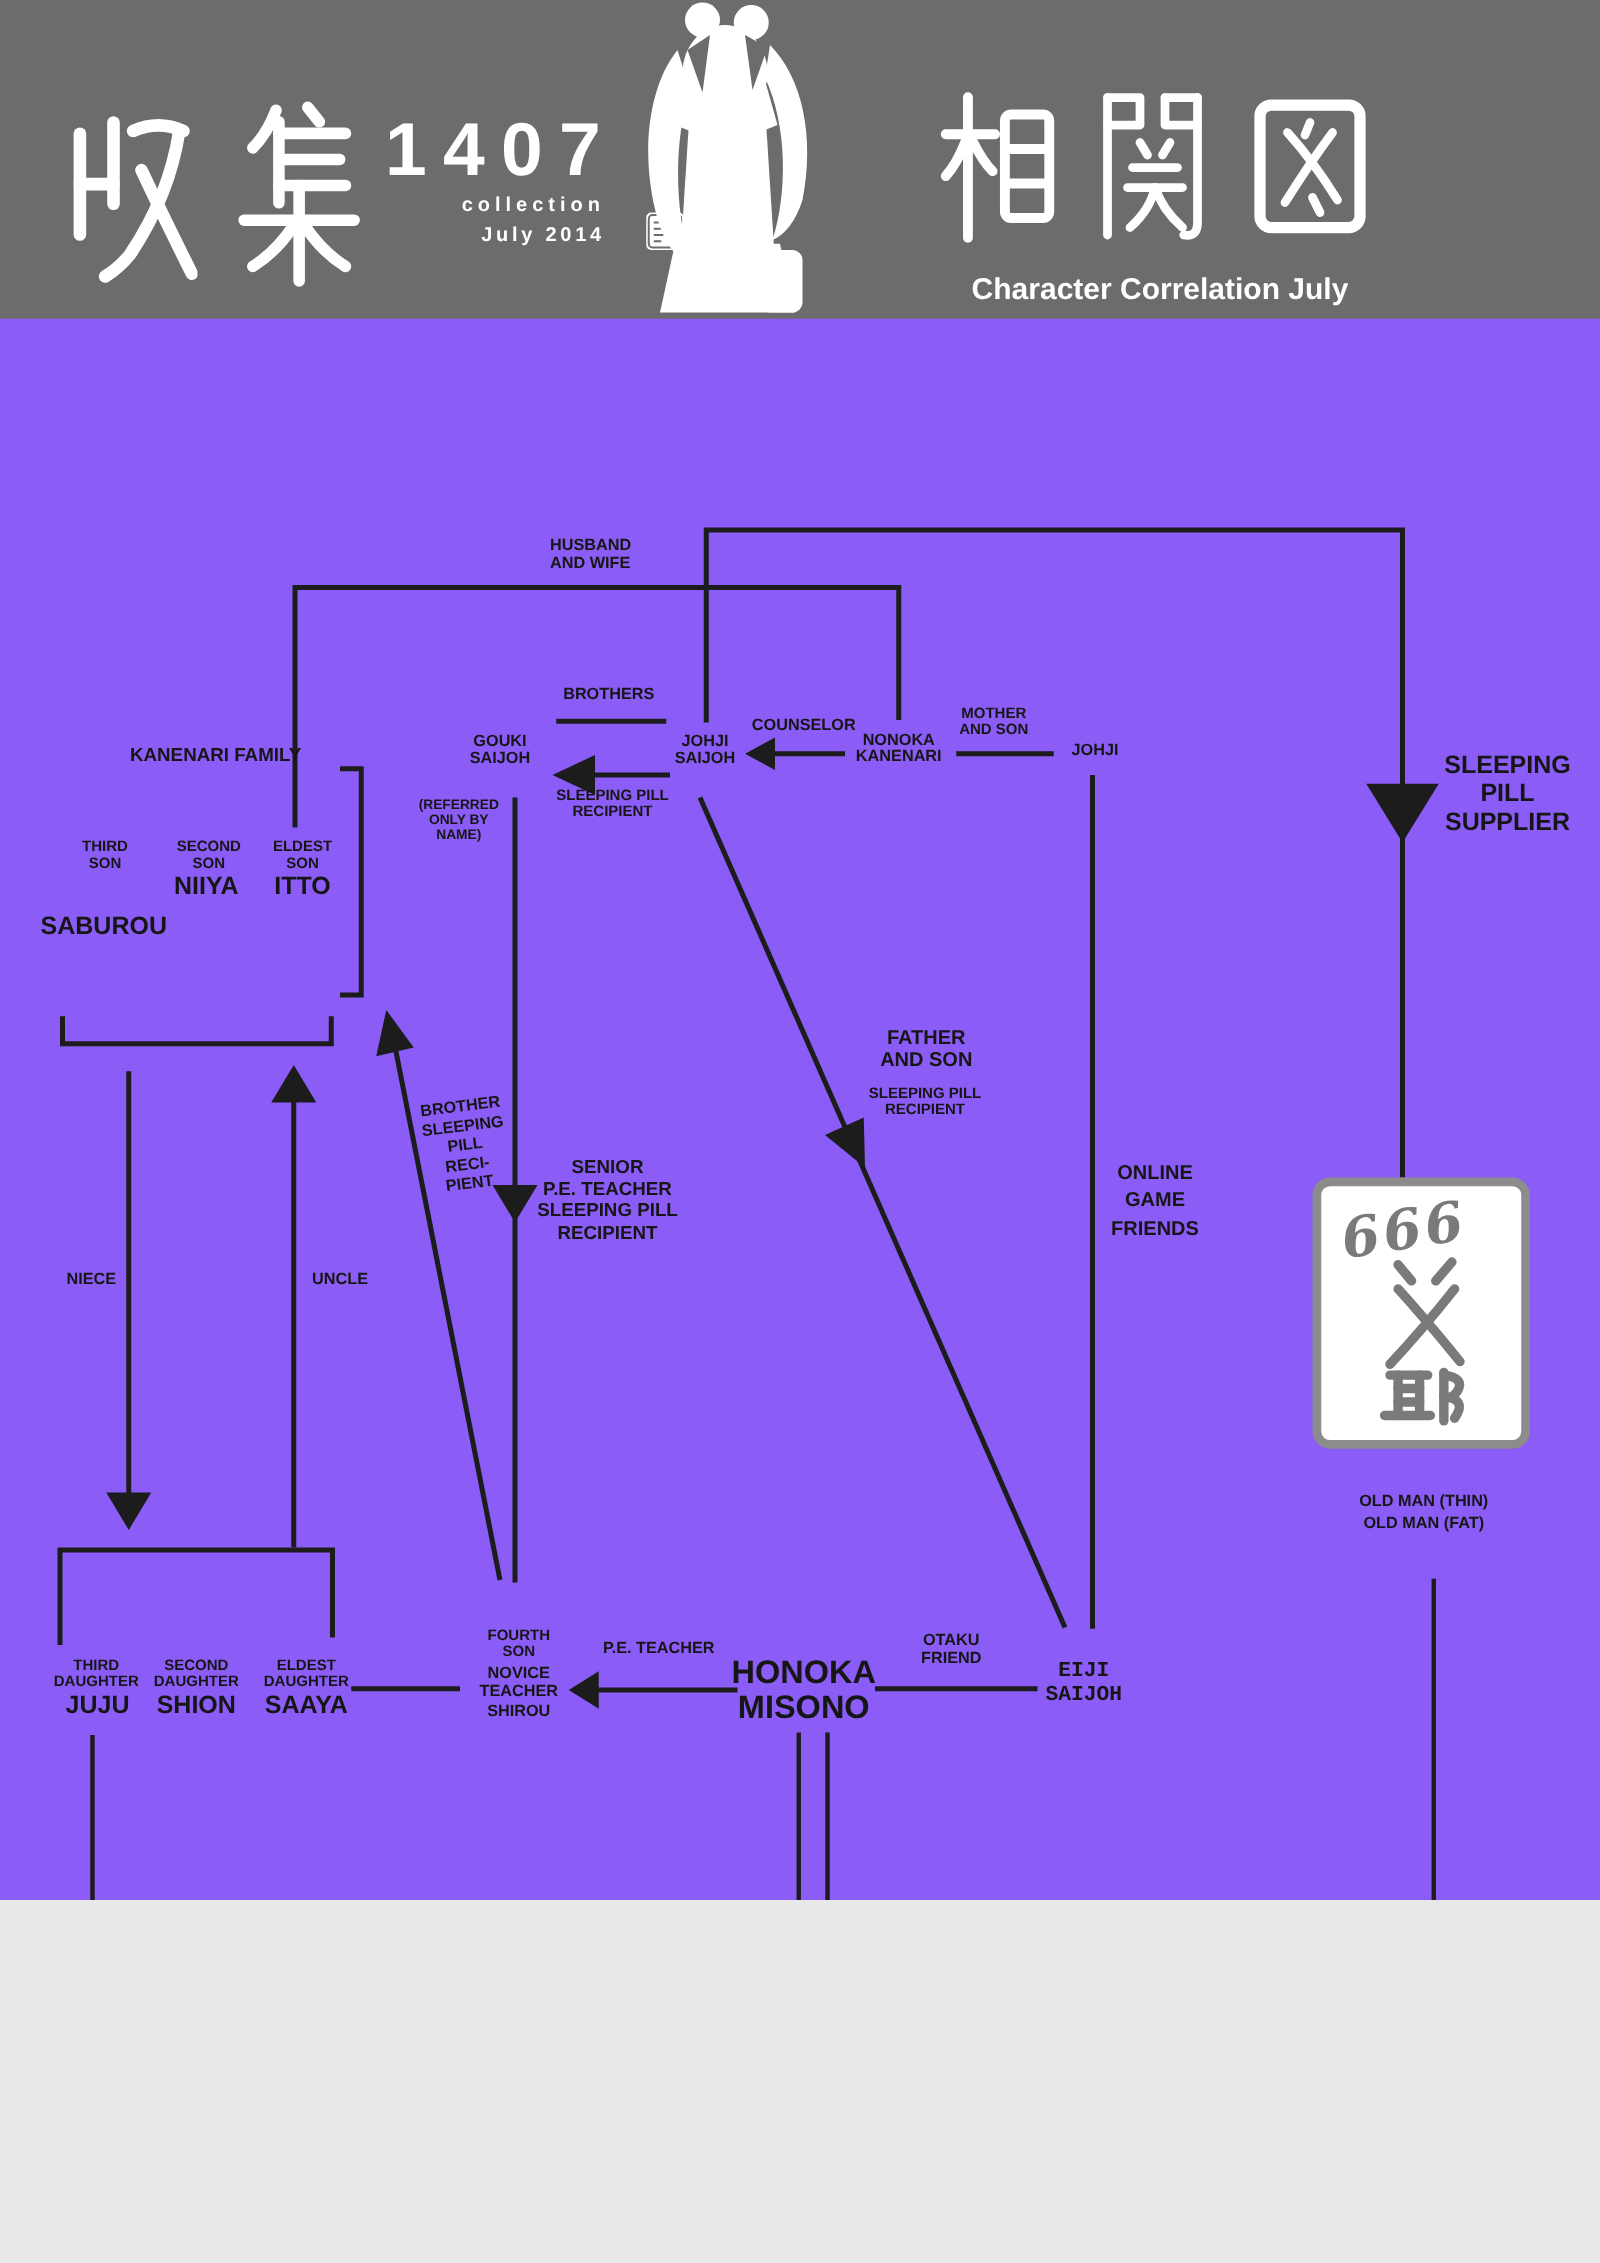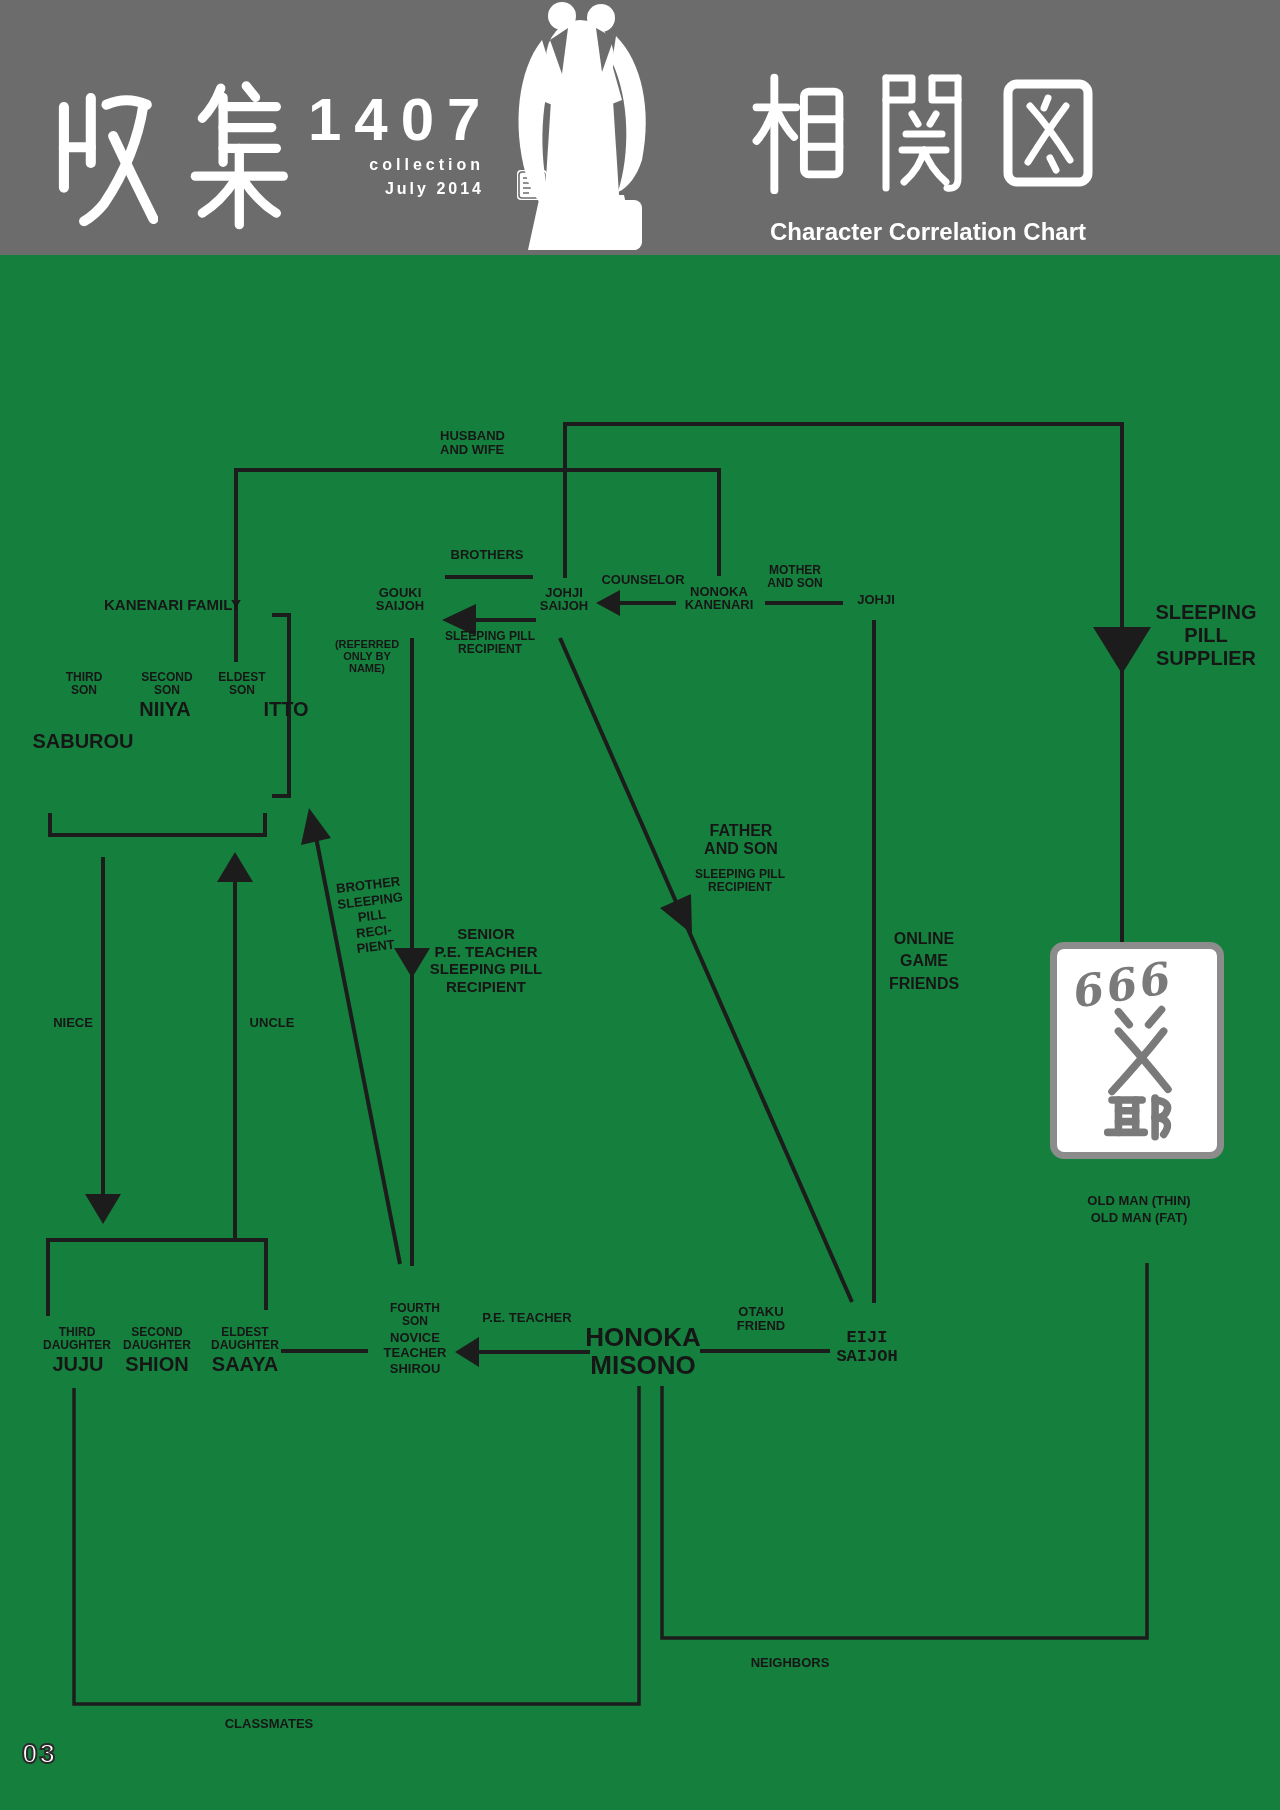--- a/index.html
+++ b/index.html
@@ -1,16 +1,16 @@
 <!DOCTYPE html>
 <html><head>
 <meta charset="utf-8">
 <style>
   html,body{margin:0;padding:0;background:#e8e8e8;}
-  .page{position:relative;width:1280px;height:1810px;background:#15803d;
+  .page{position:relative;width:1280px;height:1520px;background:#8b5cf6;
         font-family:"Liberation Sans",sans-serif;overflow:hidden;margin:0 auto;}
   
   .banner{position:absolute;left:0;top:0;width:1280px;height:255px;background:#6c6c6c;}
   .banner .num{position:absolute;left:308px;top:90px;color:#fff;font-weight:bold;
                font-size:60px;letter-spacing:13px;line-height:1;}
   .banner .sub{position:absolute;left:336px;width:148px;text-align:right;color:#fff;
                font-weight:bold;font-size:16px;line-height:1;}
   .badge{position:absolute;top:170px;width:30px;height:30px;background:#fff;border-radius:4px;}
   .badge-d{left:555px;color:#6c6c6c;font-weight:bold;font-size:24px;text-align:center;line-height:30px;}
   .badge-seal{left:517px;}
@@ -121,21 +121,21 @@
         <path d="M52,88 Q58,106 74,120"></path>
     </svg>
     <svg class="ksvg" style="left:998px;top:62px;" width="100" height="140" viewBox="0 0 100 140" fill="none" stroke="#ffffff" stroke-width="7" stroke-linecap="round" stroke-linejoin="round">
       <rect x="10" y="22" width="80" height="98" rx="9" stroke-width="9"></rect>
       <path d="M32,44 Q52,66 72,98"></path>
         <path d="M68,44 Q50,68 30,100"></path>
       <path d="M50,36 L46,46"></path>
         <path d="M52,96 L58,108"></path>
     </svg>
 
-    <div class="caption-en">Character Correlation Chart</div>
+    <div class="caption-en">Character Correlation July</div>
   </div>
 
   <svg class="wires" width="1280" height="1810" viewBox="0 0 1280 1810">
     <g fill="none" stroke="#1c1c1c" stroke-width="4">
       <path d="M236,662 L236,470 L719,470 L719,576"></path>
       <path d="M565,578 L565,424 L1122,424 L1122,942"></path>
       <path d="M445,577 L533,577"></path>
       <path d="M618,603 L676,603"></path>
       <path d="M472,620 L536,620"></path>
       <path d="M412,638 L412,1266"></path>
@@ -244,21 +244,21 @@
   <div class="lbl c s20" style="left:83px;top:699px;margin-top:32px;">SABUROU</div>
   <div class="lbl c s12" style="left:167px;top:671px;">
     <div>SECOND</div>
       <div>SON</div>
   </div>
   <div class="lbl c s20" style="left:165px;top:699px;">NIIYA</div>
   <div class="lbl c s12" style="left:242px;top:671px;">
     <div>ELDEST</div>
       <div>SON</div>
   </div>
-  <div class="lbl c s20" style="left:242px;top:699px;margin-left:44px;">ITTO</div>
+  <div class="lbl c s20" style="left:242px;top:699px;">ITTO</div>
 
   <div class="lbl c s19" style="left:400px;top:586px;">
     <div>GOUKI</div>
       <div>SAIJOH</div>
   </div>
   <div class="lbl c s11" style="left:367px;top:638px;line-height:1.1;">
     <div>(REFERRED</div>
       <div>ONLY BY</div>
       <div>NAME)</div>
   </div>

